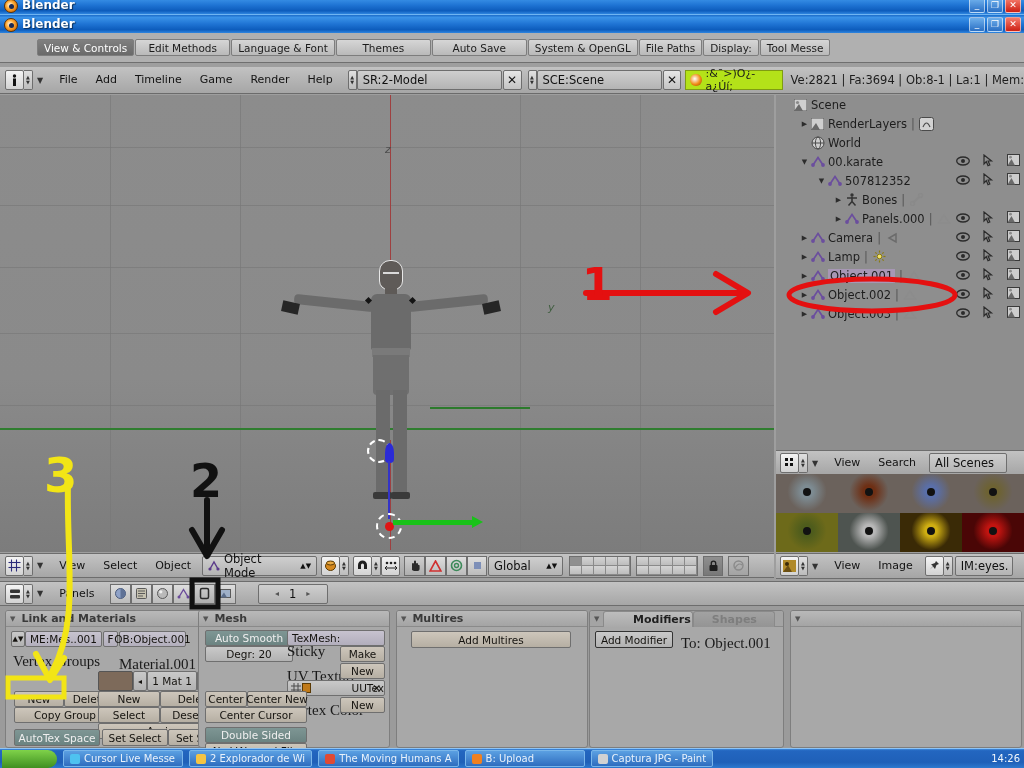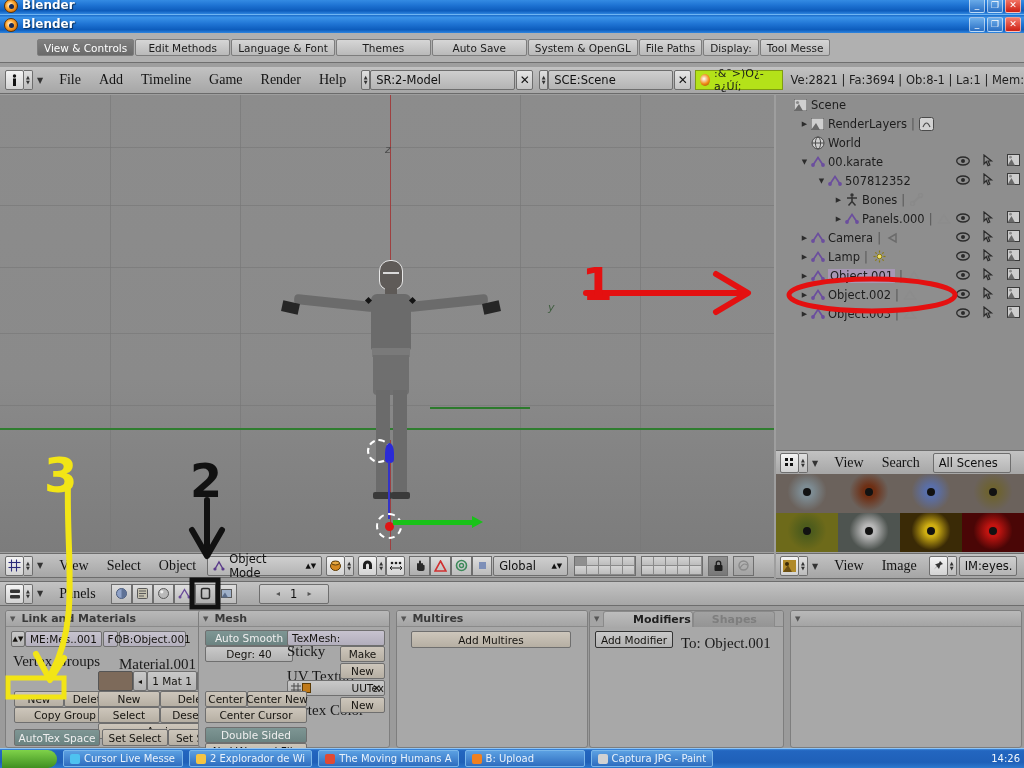--- a/index.html
+++ b/index.html
@@ -75,21 +75,21 @@
     border: 1px solid #6e6e6e; border-radius: 2px;
     display: flex; align-items: center; justify-content: center;
     font-size: 11px; color: #222;
   }
   .spin {
     width: 9px; height: 20px; background: linear-gradient(to bottom,#e0e0e0,#bcbcbc);
     border: 1px solid #6e6e6e; border-left: none; border-radius: 0 2px 2px 0;
     display: flex; flex-direction: column; align-items: center; justify-content: center;
     font-size: 5px; line-height: 5px; color: #333;
   }
-  .menulink { padding: 0 9px; font-size: 14px; color: #131313; line-height: 20px; font-family: Liberation Serif, serif; }
+  .menulink { padding: 0 9px; font-size: 11px; color: #131313; line-height: 20px; }
   .dd-caret { font-size: 8px; color: #333; padding: 0 7px 0 4px; }
   .field {
     height: 20px; background: linear-gradient(to bottom,#cfcfcf,#b4b4b4);
     border: 1px solid #6e6e6e; border-radius: 2px;
     display: flex; align-items: center; padding: 0 5px; font-size: 11.5px; color: #101010;
   }
   .xbtn {
     width: 20px; height: 20px; background: linear-gradient(to bottom,#e6e6e6,#c4c4c4);
     border: 1px solid #6e6e6e; border-radius: 2px; margin-left: 1px;
     font-weight: bold; font-size: 12px; text-align: center; line-height: 18px; color: #111;
@@ -1003,21 +1003,21 @@
       <div class="pbtn" style="left:96px;top:118px;width:66px;height:17px">Set Select</div>
       <div class="pbtn" style="left:162px;top:118px;width:62px;height:17px">Set Solid</div>
     </div>
 
     <div class="panel" style="left:198px;top:4px;width:192px;height:138px">
       <div class="panel-hdr">
         <span class="tri">▼</span>
         <span>Mesh</span>
       </div>
       <div class="pbtn teal" style="left:6px;top:19px;width:88px;height:16px">Auto Smooth</div>
-      <div class="pbtn flat" style="left:6px;top:35px;width:88px;height:16px">Degr: 40</div>
+      <div class="pbtn flat" style="left:6px;top:35px;width:88px;height:16px">Degr: 20</div>
 
       <div class="pbtn field" style="left:88px;top:19px;width:98px;height:16px;justify-content:flex-start;padding-left:4px">TexMesh:</div>
       <div class="ptext" style="left:88px;top:32px">Sticky</div>
       <div class="pbtn" style="left:141px;top:35px;width:45px;height:16px">Make</div>
       <div class="ptext" style="left:88px;top:57px">UV Texture</div>
       <div class="pbtn" style="left:141px;top:52px;width:45px;height:16px">New</div>
 
       <div class="pbtn flat" style="left:88px;top:69px;width:98px;height:16px;justify-content:flex-end;padding-left:20px">
         <span style="position:absolute;left:3px;top:2px">
           <svg width="10" height="11" viewBox="0 0 10 11">

